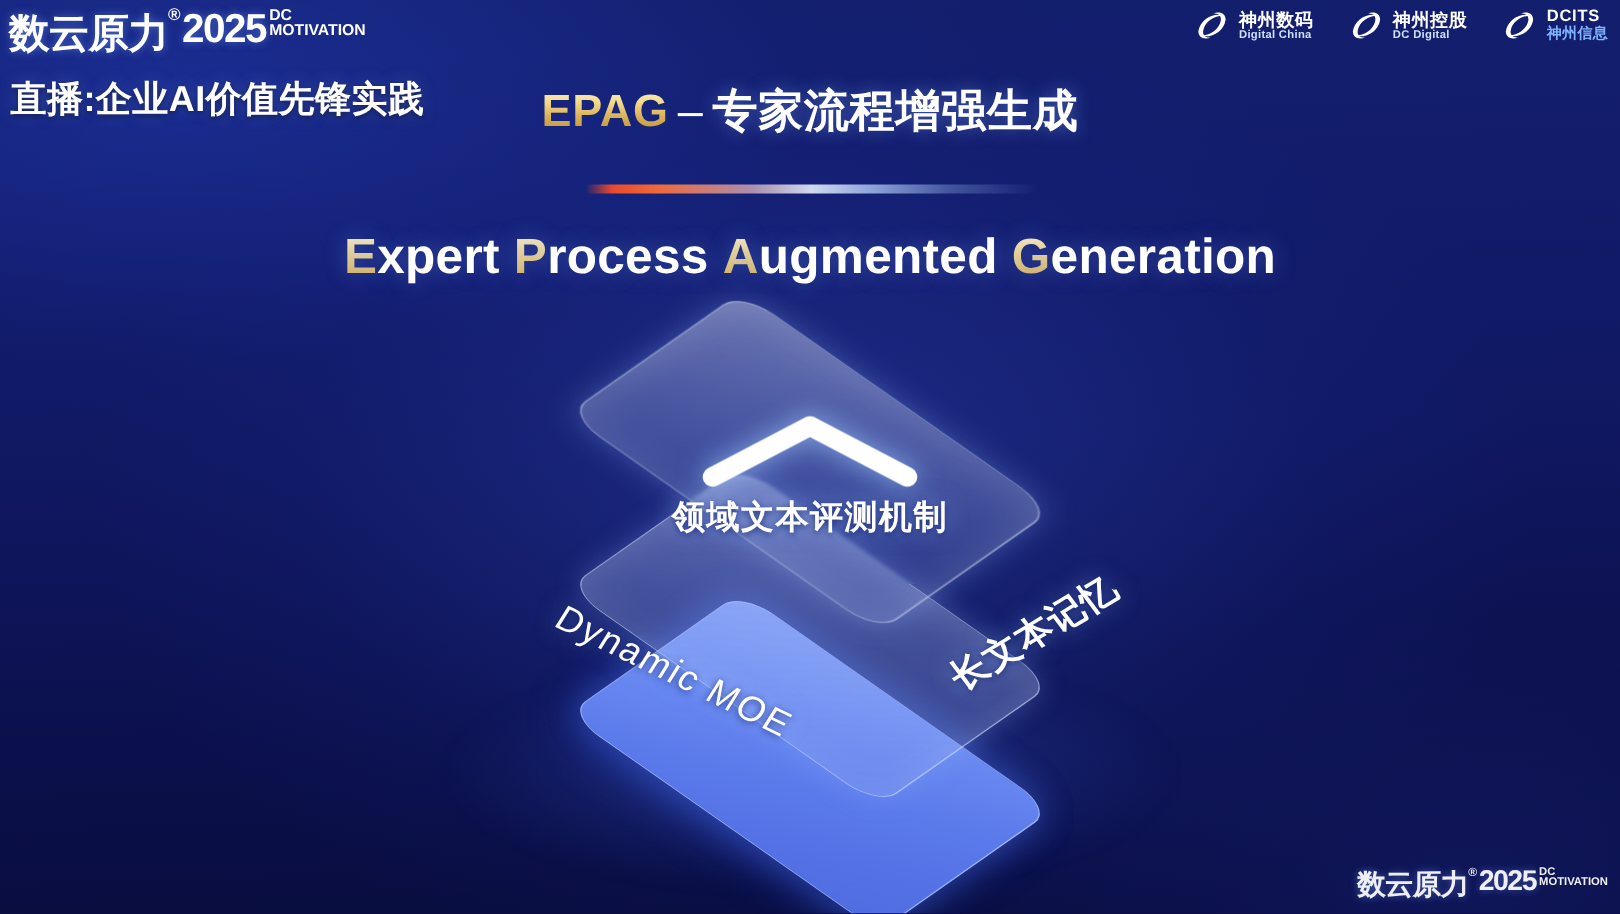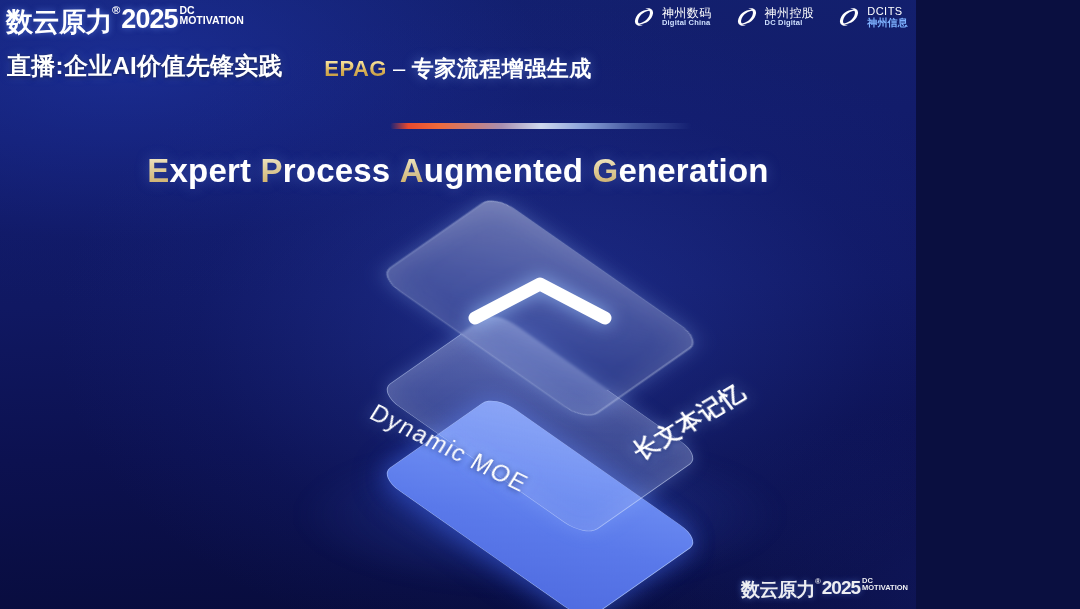--- a/index.html
+++ b/index.html
@@ -6,21 +6,21 @@
 
   html, body {
     width:1080px; height:609px;
     overflow:hidden;
     background:#0a0f40;
     font-family:"Liberation Sans", sans-serif;
   }
 
   #slide {
     position:relative;
-    width:916px; height:609px;
+    width:1080px; height:609px;
     overflow:hidden;
     background:
       radial-gradient(ellipse 620px 420px at 540px 330px, rgba(60,90,220,0.30) 0%, rgba(30,50,160,0.10) 55%, rgba(0,0,0,0) 78%),
       radial-gradient(ellipse 700px 300px at 120px 60px, rgba(36,62,190,0.45) 0%, rgba(20,35,130,0.10) 60%, rgba(0,0,0,0) 80%),
       radial-gradient(ellipse 500px 260px at 980px 600px, rgba(28,40,140,0.35) 0%, rgba(0,0,0,0) 75%),
       linear-gradient(178deg, #13206e 0%, #121c6b 22%, #101862 48%, #0c1150 72%, #080c3c 100%);
   }
 
   
   .brand-logo {
@@ -67,35 +67,35 @@
     position:absolute; right:8px; top:4px;
     display:flex; align-items:center; gap:22px;
   }
   .partner {
     display:flex; align-items:center; gap:5px;
     white-space:nowrap;
   }
   .swoosh { width:26px; height:26px; flex:0 0 auto; }
   .partner-text { display:flex; flex-direction:column; line-height:1.02; }
   .partner-cn {
-    font-size:12px; font-weight:normal; color:#ffffff;
+    font-size:12px; font-weight:bold; color:#ffffff;
     letter-spacing:.4px;
   }
   .partner-en {
     font-size:7.5px; font-weight:bold; color:#cfe0ff;
     letter-spacing:.2px;
   }
   .partner-cn.big { font-size:11px; letter-spacing:.5px; }
   .partner-en.blue { color:#7fb2ff; font-size:10px; }
 
   
   #main-title {
     position:absolute; left:0; right:0; top:54px;
     text-align:center;
-    font-size:22px; font-weight:bold;
+    font-size:30px; font-weight:bold;
     white-space:nowrap;
     letter-spacing:.5px;
   }
   .gold {
     background:linear-gradient(180deg,#fdf3c8 0%,#f3d889 32%,#d6ae55 62%,#b98f33 100%);
     -webkit-background-clip:text; background-clip:text;
     -webkit-text-fill-color:transparent; color:#e8c56a;
   }
   .title-dash { color:#ffffff; font-weight:normal; padding:0 6px; }
   .title-cn {
@@ -292,20 +292,21 @@
     <div id="stack-glow"></div>
 
     <div class="layer" id="layer-bottom"></div>
     <div class="layer" id="layer-mid"></div>
     <div class="layer" id="layer-top"></div>
 
     <svg id="chevron-icon" viewBox="0 0 150 56">
       <path d="M10 46 L75 12 L140 46" fill="none" stroke="#ffffff" stroke-width="13" stroke-linecap="round" stroke-linejoin="round"></path>
     </svg>
 
+    <div class="layer-label" id="label-top">领域文本评测机制</div>
 
     <div class="layer-label" id="label-moe">Dynamic MOE</div>
 
     <div class="layer-label" id="label-memory">长文本记忆</div>
 
   </div>
 
   <div class="brand-logo" id="watermark-logo">
     <span class="brand-cn">数云原力</span>
     <span class="brand-reg">®</span>

